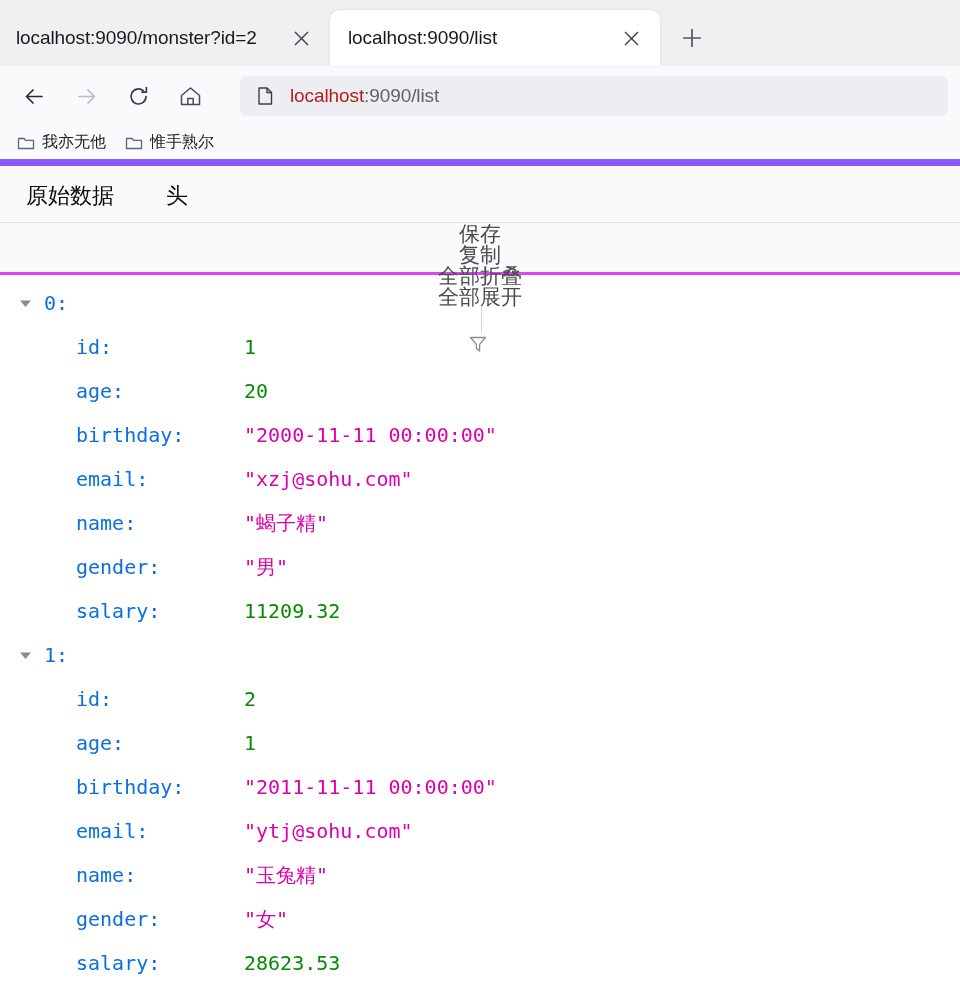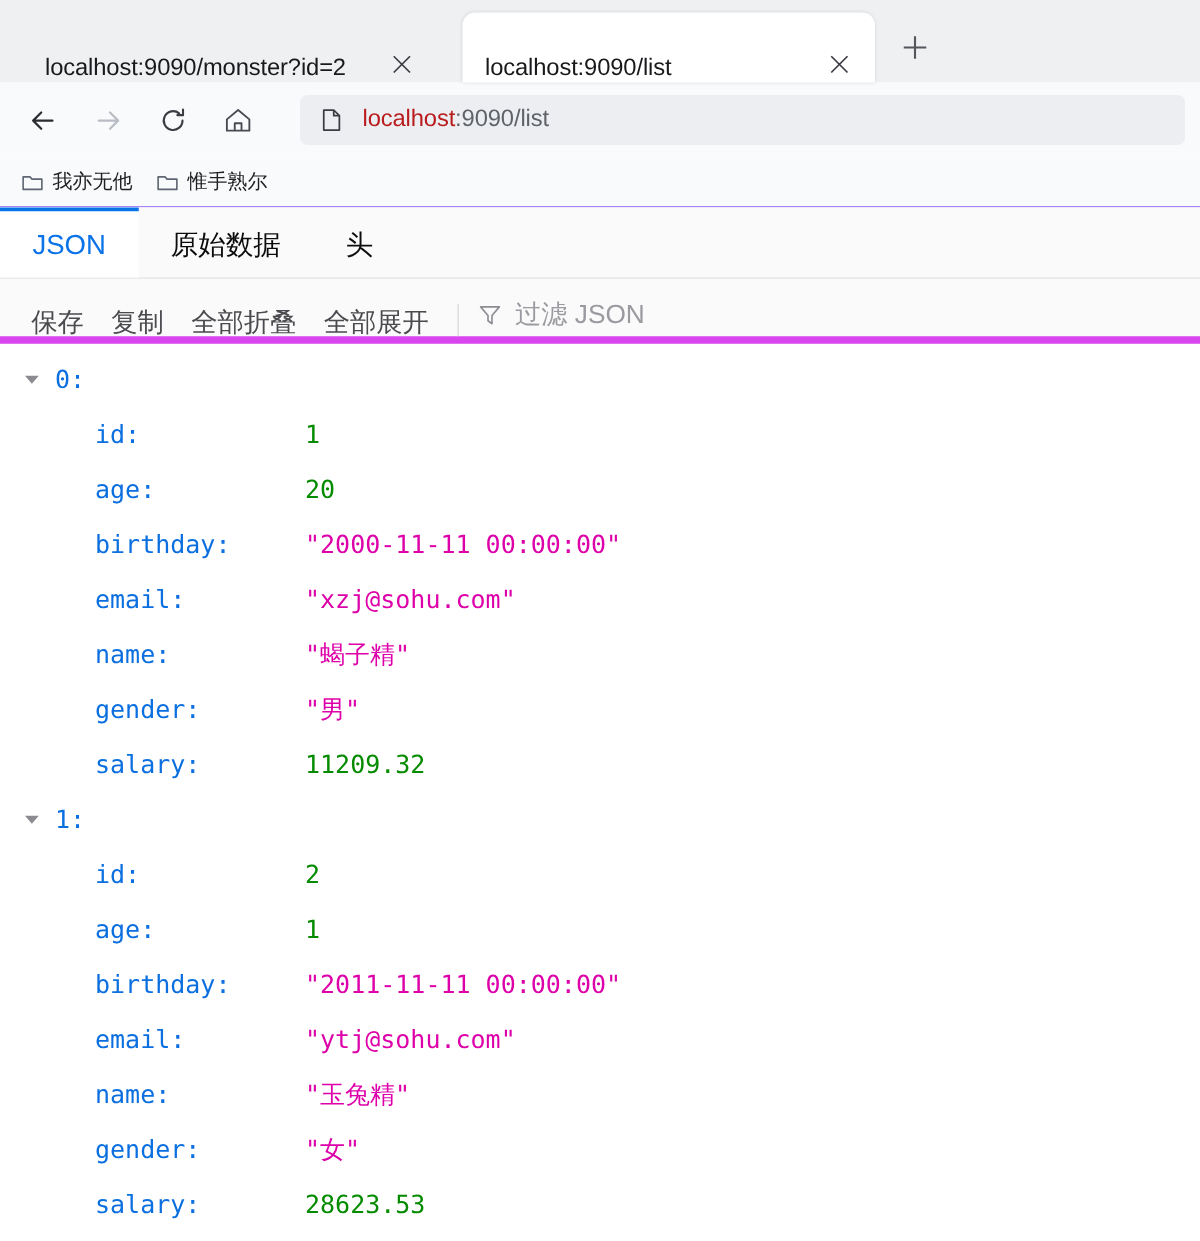--- a/index.html
+++ b/index.html
@@ -20,24 +20,23 @@
     height: 66px;
     background: #eef0f2;
     display: flex;
     align-items: flex-end;
     padding: 0;
     box-sizing: border-box;
   }
   .btab {
     height: 56px;
     display: flex;
-    align-items: flex-end;
+    align-items: center;
     box-sizing: border-box;
     position: relative;
-    margin-left: 20px;
   }
   .btab.inactive {
     width: 330px;
     padding: 0 14px 0 16px;
     background: transparent;
   }
   .btab.active {
     width: 330px;
     padding: 0 14px 0 18px;
     background: #ffffff;
@@ -121,21 +120,21 @@
   .url-text .host { color: #b91c1c; }
 
   
   .bookmarks {
     height: 40px;
     background: #f9fafb;
     display: flex;
     align-items: center;
     padding: 0 8px;
     box-sizing: border-box;
-    border-bottom: 1px solid #8b5cf6;
+    border-bottom: 7px solid #8b5cf6;
   }
   .bookmark {
     display: flex;
     align-items: center;
     height: 30px;
     padding: 0 8px;
     border-radius: 4px;
     margin-right: 2px;
   }
   .bookmark .folder-icon {
@@ -178,24 +177,25 @@
   .vtab.active {
     color: #0a73e8;
     border-top-color: #0a73e8;
     background: #ffffff;
   }
 
   .viewer-toolbar {
     height: 52px;
     background: #fafafa;
     display: flex;
-    align-items: flex-end;
+    align-items: center;
     padding: 0 14px;
     box-sizing: border-box;
-    border-bottom: 6px solid #d946ef;
+    border-bottom: 3px solid #d946ef;
+    flex-direction: column;
   }
   .tbbtn {
     font-size: 21px;
     color: #4a4a4f;
     padding: 0 11px;
     white-space: nowrap;
     line-height: 1;
   }
   .tb-sep {
     width: 1px;
@@ -343,44 +343,40 @@
         <path d="M1.5 4.5 L7 4.5 L8.6 6.3 L16.5 6.3 L16.5 14.5 L1.5 14.5 Z" stroke="#5f6672" stroke-width="1.3" fill="none" stroke-linejoin="round"></path>
       </svg>
     </div>
     <span class="bm-label">惟手熟尔</span>
   </div>
 </div>
 
 <div class="viewer">
 
   <div class="viewer-tabs">
-    <div class="vtab active">
-      <span>JSON</span>
-    </div>
     <div class="vtab">
       <span>原始数据</span>
     </div>
     <div class="vtab">
       <span>头</span>
     </div>
   </div>
 
   <div class="viewer-toolbar">
     <div class="tbbtn">保存</div>
     <div class="tbbtn">复制</div>
     <div class="tbbtn">全部折叠</div>
     <div class="tbbtn">全部展开</div>
     <div class="tb-sep"></div>
     <div class="filter-box">
       <div class="filter-icon">
         <svg width="20" height="20" viewBox="0 0 20 20">
           <path d="M2.5 3.5 L17.5 3.5 L11.6 10.4 L11.6 17 L8.4 14.6 L8.4 10.4 Z" stroke="#8c8c93" stroke-width="1.3" fill="none" stroke-linejoin="round"></path>
         </svg>
       </div>
-      <input class="filter-input" type="text" placeholder="过滤 JSON" style="">
     </div>
   </div>
 
   <div class="json-body">
 
     <div class="json-row">
       <div class="twisty">
         <svg width="15" height="15" viewBox="0 0 15 15">
             <path d="M2 4.5 L13 4.5 L7.5 11 Z" fill="#8a8a8f"></path>
           </svg>

